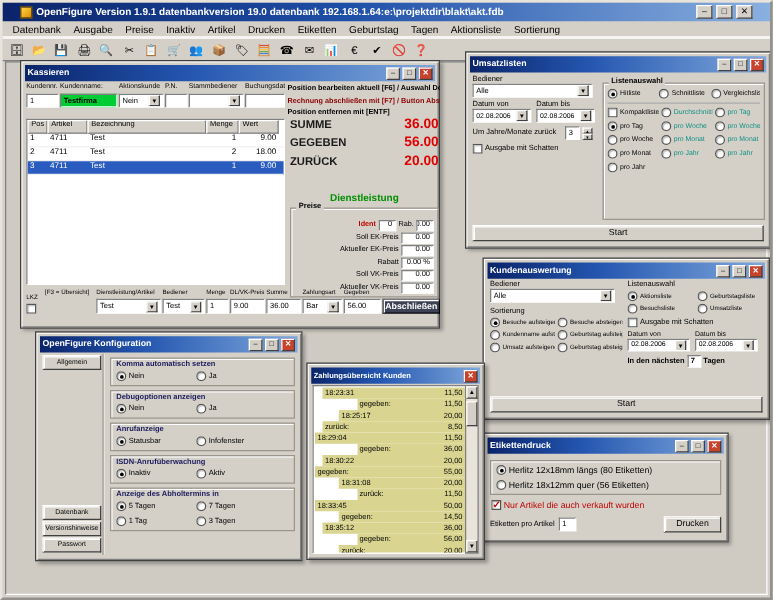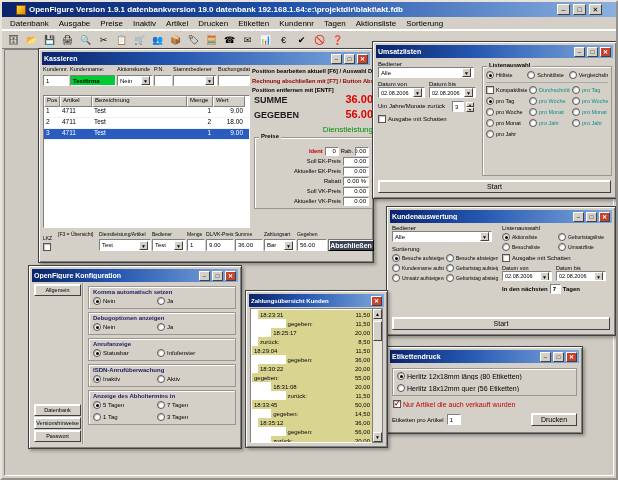--- a/index.html
+++ b/index.html
@@ -50,21 +50,21 @@
   .kt-head,.kt-row{display:grid;grid-template-columns:16px 32px 95px 26px 32px}
   .kt-head span{background:#d4d0c8;border:1px solid;border-color:#fff #808080 #808080 #fff;font-size:6px;height:11px;padding:0 2px;overflow:hidden}
   .kt-row{height:11px;font-size:6.5px;border-bottom:1px solid #f0f0f0}
   .kt-row span{padding:0 2px;overflow:hidden}
   .kt-row .num{text-align:right}
   .kt-row.sel{background:#2a5bbf;color:#fff}
   .k-right{position:absolute;left:212px;top:28px;width:119px}
   .tot-row{display:flex;justify-content:space-between;align-items:baseline;height:15px}
   .tot-lbl{font-size:9px;font-weight:bold;color:#1a1a1a}
   .tot-val{font-size:11px;font-weight:bold;color:#e00000}
-  .dl-green{font-size:8px;font-weight:normal;color:#009000;text-align:right;margin:2px 0 3px}
+  .dl-green{font-size:8px;font-weight:bold;color:#009000;text-align:center;margin:16px 0 3px}
   .preise{padding:8px 3px 2px}
   .pr-row{display:flex;align-items:center;justify-content:flex-end;gap:2px;height:10px}
   .pr-lbl{font-size:5.8px;white-space:nowrap}
   .pr-lbl.red{color:#c00000;font-weight:bold}
   .pr-field{width:26px;height:9px;font-size:6px;justify-content:flex-end}
   .pr-field.sm{width:14px}
   .k-bottom{position:absolute;left:1px;top:166px;width:332px;display:flex;gap:1px;align-items:flex-end;overflow:hidden}
   .kb-col{display:flex;flex-direction:column;gap:1px;flex:none}
   .kb-col .lbl{font-size:5px;height:7px;overflow:hidden}
   .kb-col .field,.kb-col .btn{height:12px}
@@ -132,21 +132,21 @@
       <span class="menu-item">Preise</span>
 
       <span class="menu-item">Inaktiv</span>
 
       <span class="menu-item">Artikel</span>
 
       <span class="menu-item">Drucken</span>
 
       <span class="menu-item">Etiketten</span>
 
-      <span class="menu-item">Kundennr</span>
+      <span class="menu-item">Geburtstag</span>
 
       <span class="menu-item">Tagen</span>
 
       <span class="menu-item">Aktionsliste</span>
 
       <span class="menu-item">Sortierung</span>
 
   </div>
 
   <div class="toolbar">
@@ -224,21 +224,21 @@
       </span>
 
       <span class="tool-icon">
         <span>❓</span>
       </span>
 
   </div>
 
   <div class="mdi"></div>
 
-  <div class="win" style="left:36px;top:46px;width:336px;height:215px">
+  <div class="win" style="left:14px;top:46px;width:336px;height:215px">
     <div class="titlebar">
       <span class="tb-text">Kassieren</span>
       <span class="tbtn">–</span>
       <span class="tbtn">□</span>
       <span class="tbtn close">✕</span>
     </div>
     <div class="wbody">
       <div class="k-fields">
         <span class="lbl">Kundennr.</span>
         <span class="lbl">Kundenname:</span>
@@ -296,20 +296,24 @@
       </div>
       <div class="k-right">
         <div class="tot-row">
             <span class="tot-lbl">SUMME</span>
             <span class="tot-val">36.00</span>
           </div>
         <div class="tot-row">
             <span class="tot-lbl">GEGEBEN</span>
             <span class="tot-val">56.00</span>
           </div>
+        <div class="tot-row">
+            <span class="tot-lbl">ZURÜCK</span>
+            <span class="tot-val">20.00</span>
+          </div>
         <div class="dl-green">Dienstleistung</div>
         <div class="gb preise">
           <span class="gb-title">Preise</span>
           <div class="pr-row">
             <span class="pr-lbl red">Ident</span>
             <span class="field pr-field sm">0</span>
             <span class="pr-lbl">Rab.</span>
             <span class="field pr-field sm">0.00</span>
           </div>
           <div class="pr-row">

